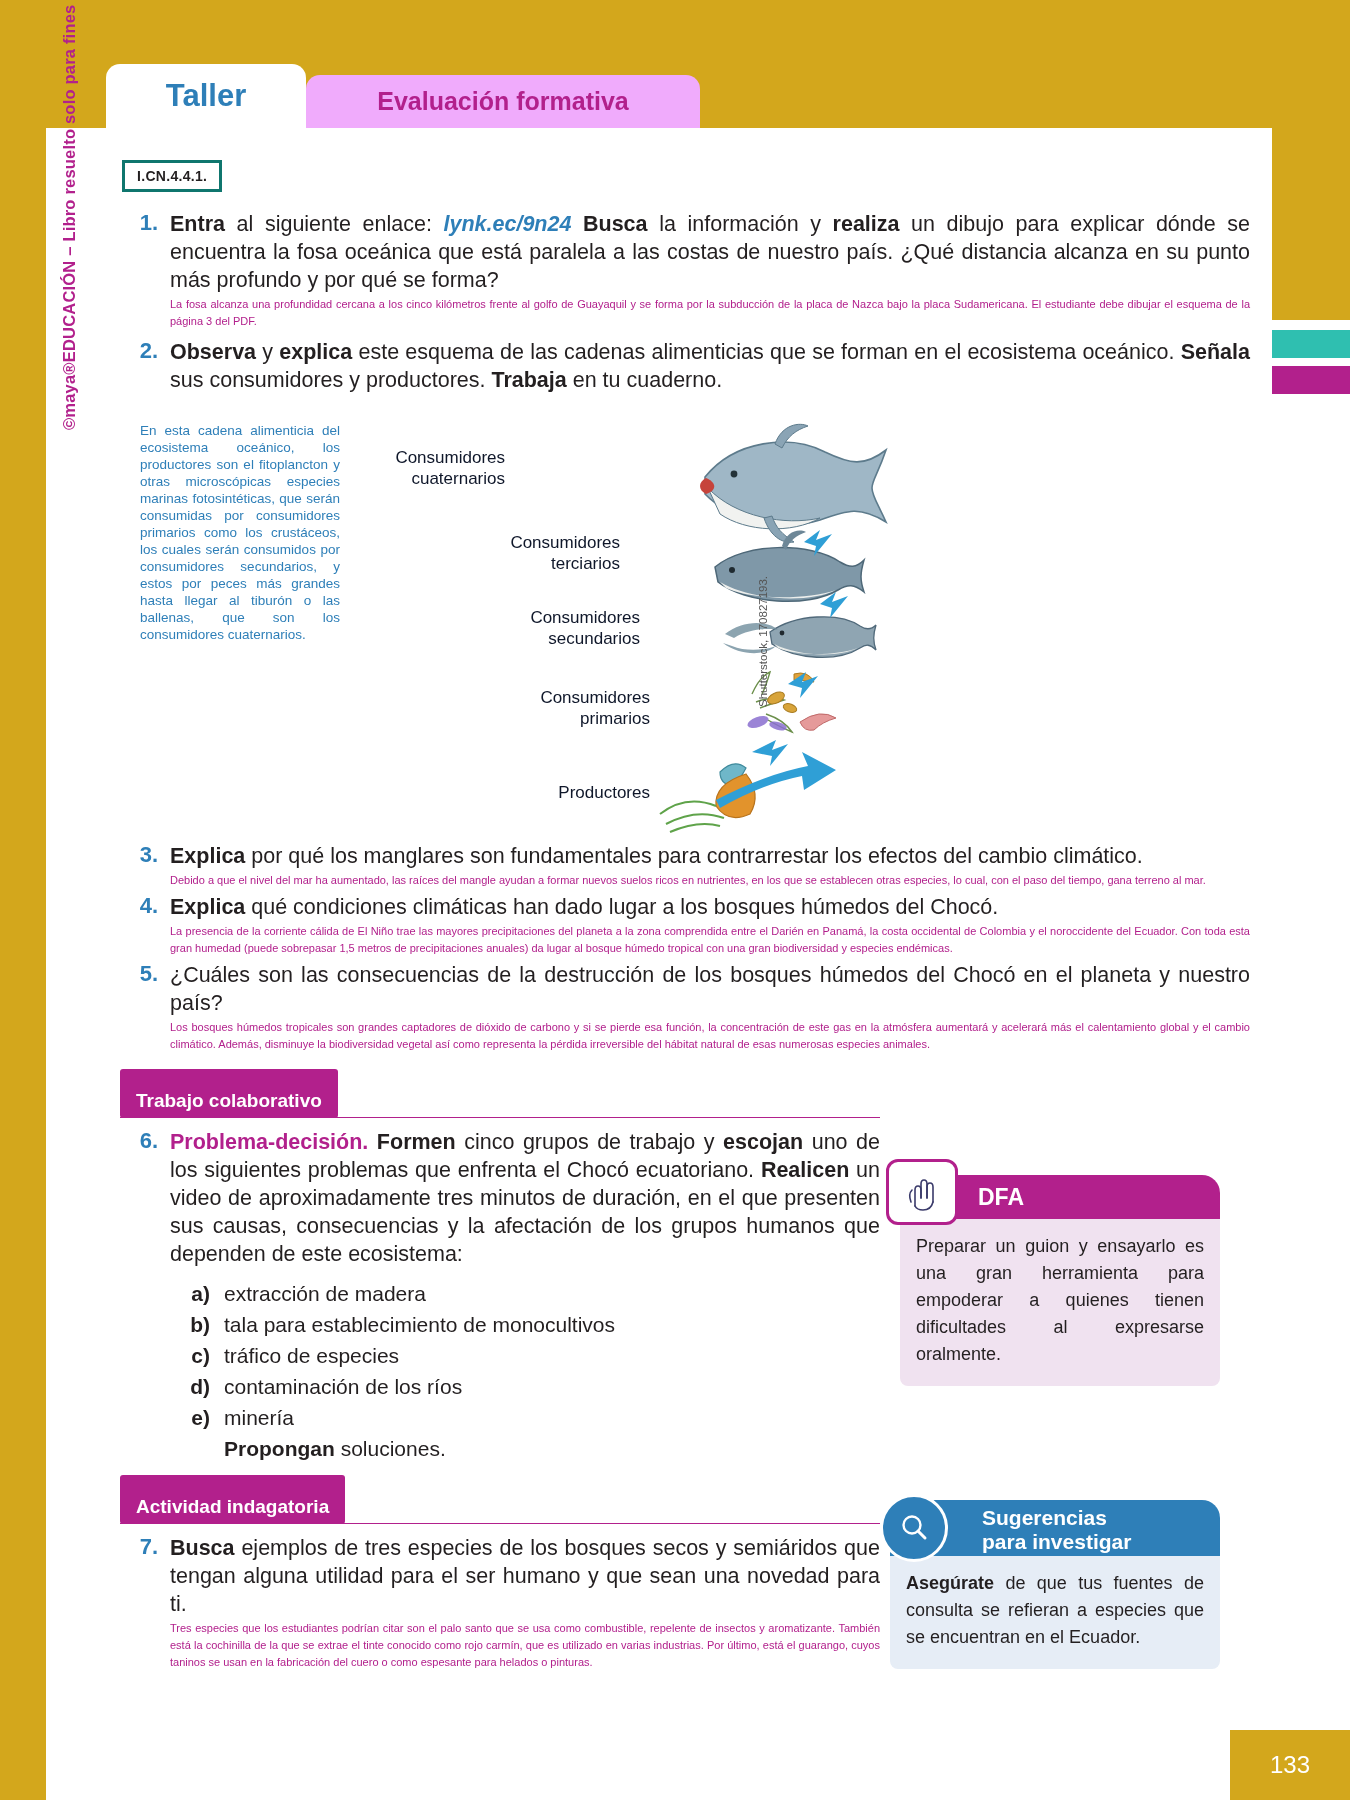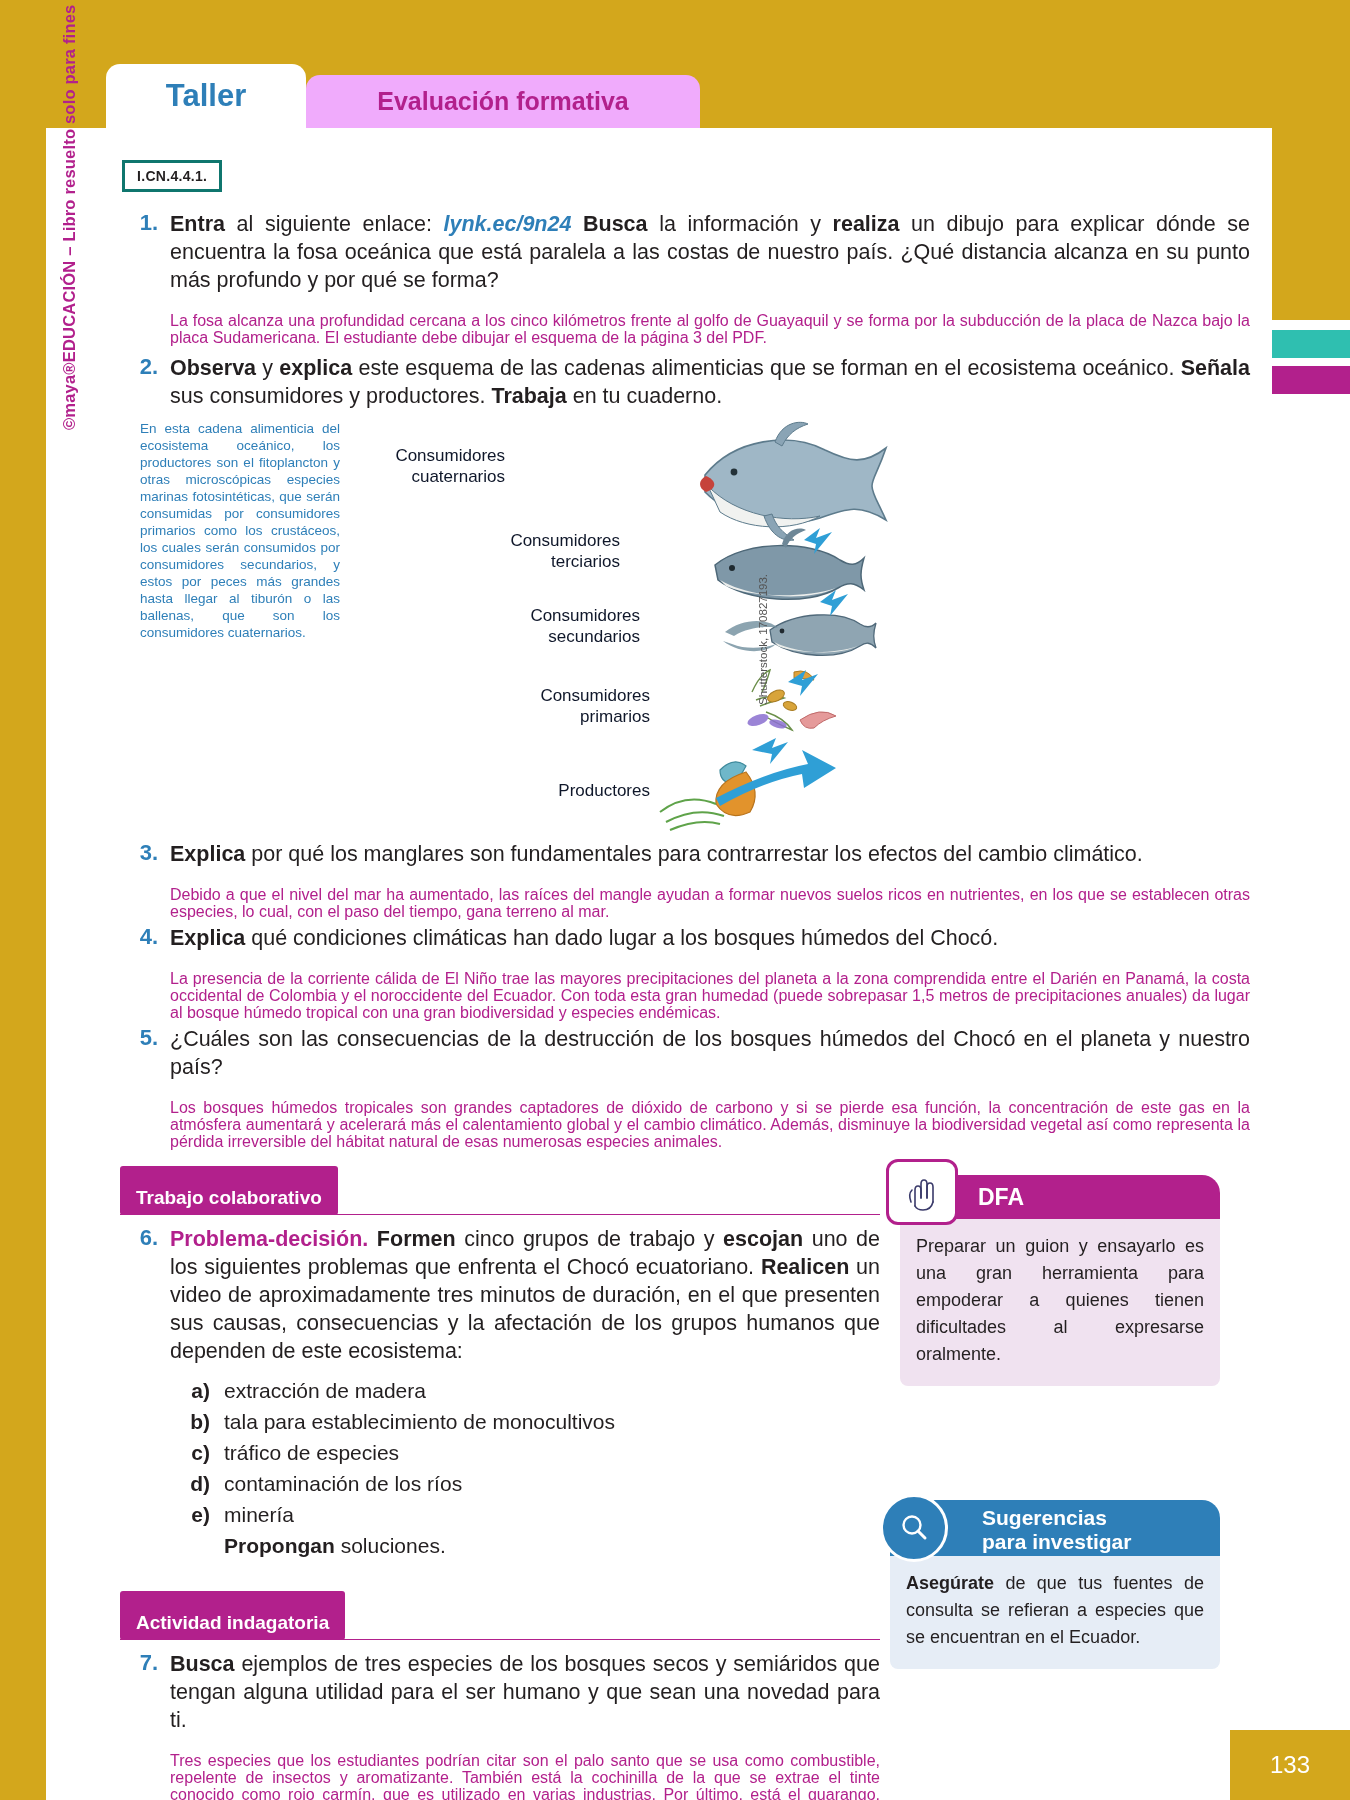--- a/index.html
+++ b/index.html
@@ -32,24 +32,24 @@
   .side-text{position:absolute;left:60px;top:430px;width:640px;transform:rotate(-90deg);transform-origin:0 0;font-size:16.5px;font-weight:bold;color:#b2208c;letter-spacing:.2px;white-space:nowrap;}
 
   
   .content{position:absolute;left:120px;top:210px;width:1130px;}
   .item{display:flex;margin-bottom:4px;}
   .num{width:38px;flex:0 0 38px;font-size:22px;font-weight:bold;color:#2e7fb8;text-align:right;padding-right:12px;}
   .body{flex:1;}
   .q{font-size:21.5px;line-height:28px;text-align:justify;}
   .q b{font-weight:bold;}
   .link{color:#2e7fb8;font-style:italic;font-weight:bold;}
-  .ans{color:#b2208c;font-size:16px;line-height:17px;text-align:justify;margin-top:18px;}
-
-  
-  .diagram-wrap{position:relative;width:1130px;height:420px;margin-top:10px;}
+  .ans{color:#b2208c;font-size:11px;line-height:17px;text-align:justify;margin-top:2px;}
+
+  
+  .diagram-wrap{position:relative;width:1130px;height:420px;margin-top:28px;}
   .caption-box{position:absolute;left:20px;top:0px;width:200px;font-size:13.5px;line-height:17px;color:#2e7fb8;text-align:justify;}
   .lbl{position:absolute;font-size:17px;line-height:21px;text-align:right;color:#0f172a;}
   .credit{position:absolute;left:637px;top:285px;font-size:11.5px;color:#555;transform:rotate(-90deg);transform-origin:0 0;white-space:nowrap;}
 
   
   .sec-head{display:inline-block;background:#b2208c;color:#fff;font-size:19px;font-weight:bold;padding:21px 16px 6px;border-radius:3px;}
   .sec-rule{border-bottom:1.5px solid #b2208c;height:1px;margin-top:-2px;}
 
   
   .opts{margin-top:10px;}
@@ -248,21 +248,21 @@
           <div>minería</div>
         </div>
         <div class="opt">
           <div class="l"></div>
           <div><b>Propongan</b> soluciones.</div>
         </div>
       </div>
     </div>
   </div>
 
-  <div style="margin-top:30px;width:760px;text-decoration:underline;">
+  <div style="margin-top:11px;width:760px;text-decoration:underline;">
     <div class="sec-head">Actividad indagatoria</div>
     <div class="sec-rule"></div>
   </div>
 
   <div class="item" style="width:760px;margin-top:10px;">
     <div class="num">7.</div>
     <div class="body">
       <div class="q"><b>Busca</b> ejemplos de tres especies de los bosques secos y semiáridos que tengan alguna utilidad para el ser humano y que sean una novedad para ti.</div>
       <div class="ans">Tres especies que los estudiantes podrían citar son el palo santo que se usa como combustible, repelente de insectos y aromatizante. También está la cochinilla de la que se extrae el tinte conocido como rojo carmín, que es utilizado en varias industrias. Por último, está el guarango, cuyos taninos se usan en la fabricación del cuero o como espesante para helados o pinturas.</div>
     </div>

